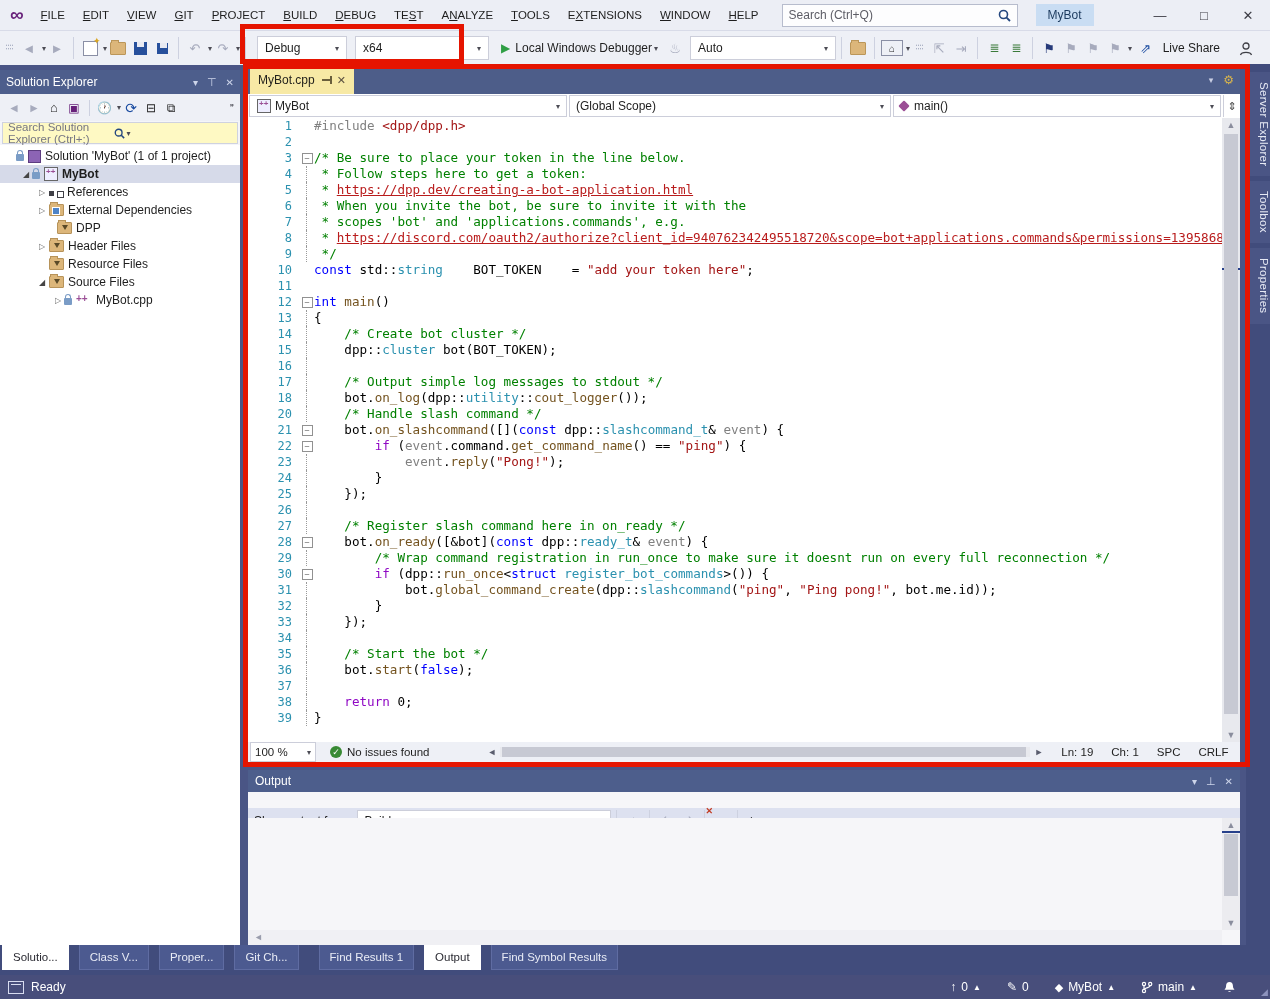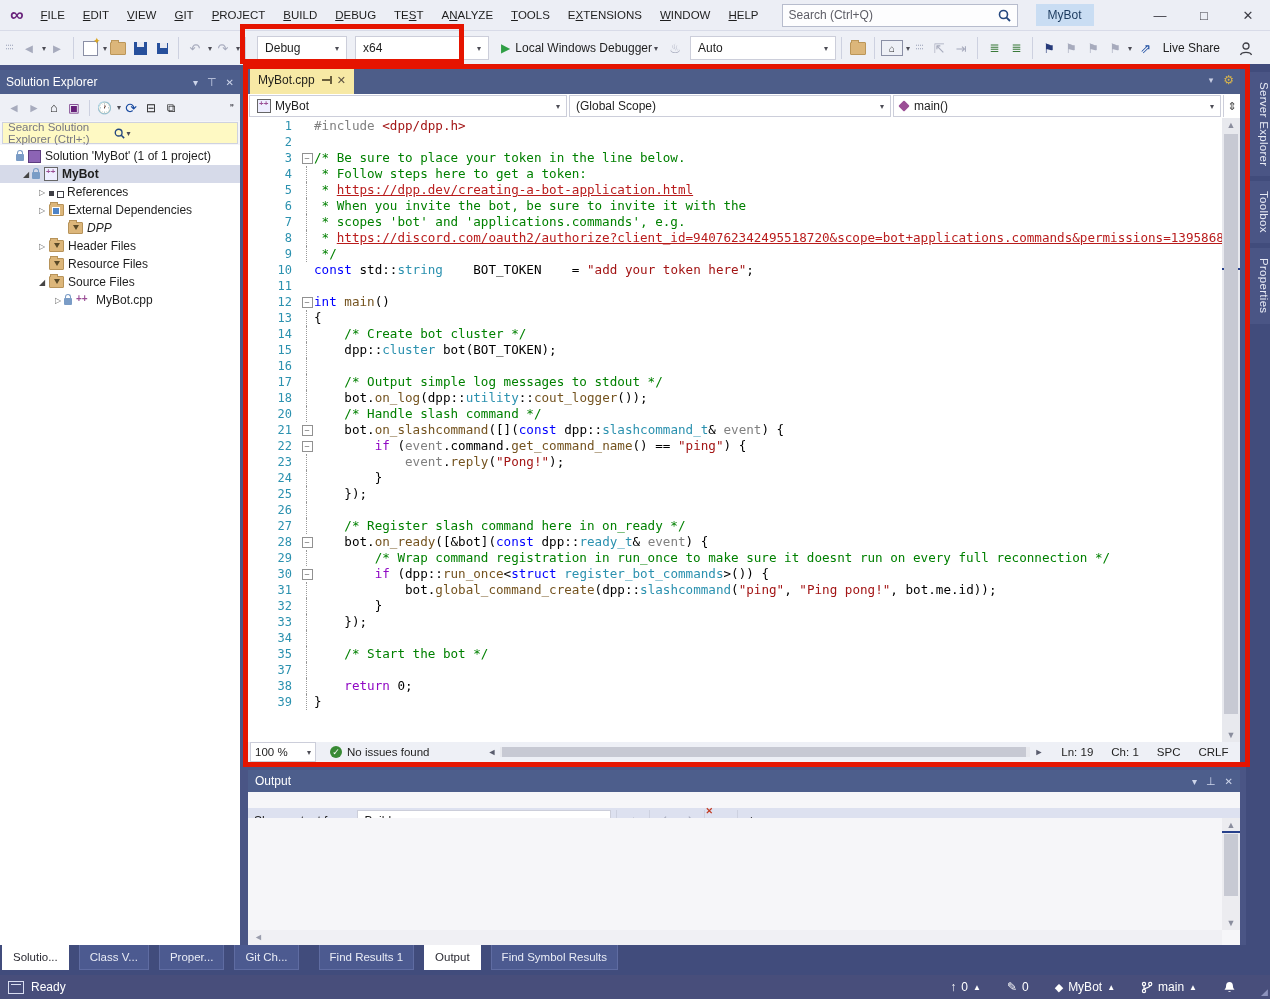--- a/index.html
+++ b/index.html
@@ -299,21 +299,21 @@
     <div class="trow" style="padding-left: 36px;">
       <span class="exp closed">▷</span>
       <span class="ic ic-refs"></span>
       <span>References</span>
     </div>
     <div class="trow" style="padding-left: 36px;">
       <span class="exp closed">▷</span>
       <span class="ic ic-extdep"></span>
       <span>External Dependencies</span>
     </div>
-    <div class="trow" style="padding-left: 55px; font-style: italic;">
+    <div class="trow" style="padding-left: 44px;">
       <span class="exp"></span>
       <span class="ic ic-folder"></span>
       <span>DPP</span>
     </div>
     <div class="trow" style="padding-left: 36px;">
       <span class="exp closed">▷</span>
       <span class="ic ic-folder"></span>
       <span>Header Files</span>
     </div>
     <div class="trow" style="padding-left: 36px;">
@@ -392,20 +392,21 @@
       <div class="cl"><span class="ln">26</span><span class="om"><span class="odot"></span></span><span class="ct"></span></div>
       <div class="cl"><span class="ln">27</span><span class="om"><span class="odot"></span></span><span class="ct"><span class="tk-com">    /* Register slash command here in on_ready */</span></span></div>
       <div class="cl"><span class="ln">28</span><span class="om"><span class="obox">–</span></span><span class="ct"><span class="tk-plain">    bot.</span><span class="tk-fn">on_ready</span><span class="tk-plain">([&amp;bot](</span><span class="tk-kw">const</span><span class="tk-plain"> dpp::</span><span class="tk-type">ready_t</span><span class="tk-plain">&amp; </span><span class="tk-param">event</span><span class="tk-plain">) {</span></span></div>
       <div class="cl"><span class="ln">29</span><span class="om"><span class="odot"></span></span><span class="ct"><span class="tk-com">        /* Wrap command registration in run_once to make sure it doesnt run on every full reconnection */</span></span></div>
       <div class="cl"><span class="ln">30</span><span class="om"><span class="obox">–</span></span><span class="ct"><span class="tk-plain">        </span><span class="tk-ctrl">if</span><span class="tk-plain"> (dpp::</span><span class="tk-fn">run_once</span><span class="tk-plain">&lt;</span><span class="tk-kw">struct</span><span class="tk-plain"> </span><span class="tk-type">register_bot_commands</span><span class="tk-plain">&gt;()) {</span></span></div>
       <div class="cl"><span class="ln">31</span><span class="om"><span class="odot"></span></span><span class="ct"><span class="tk-plain">            bot.</span><span class="tk-fn">global_command_create</span><span class="tk-plain">(dpp::</span><span class="tk-type">slashcommand</span><span class="tk-plain">(</span><span class="tk-str">"ping"</span><span class="tk-plain">, </span><span class="tk-str">"Ping pong!"</span><span class="tk-plain">, bot.me.id));</span></span></div>
       <div class="cl"><span class="ln">32</span><span class="om"><span class="odot"></span></span><span class="ct"><span class="tk-plain">        }</span></span></div>
       <div class="cl"><span class="ln">33</span><span class="om"><span class="odot"></span></span><span class="ct"><span class="tk-plain">    });</span></span></div>
       <div class="cl"><span class="ln">34</span><span class="om"><span class="odot"></span></span><span class="ct"></span></div>
       <div class="cl"><span class="ln">35</span><span class="om"><span class="odot"></span></span><span class="ct"><span class="tk-com">    /* Start the bot */</span></span></div>
+      <div class="cl"><span class="ln">36</span><span class="om"><span class="odot"></span></span><span class="ct"><span class="tk-plain">    bot.</span><span class="tk-fn">start</span><span class="tk-plain">(</span><span class="tk-kw">false</span><span class="tk-plain">);</span></span></div>
       <div class="cl"><span class="ln">37</span><span class="om"><span class="odot"></span></span><span class="ct"></span></div>
       <div class="cl"><span class="ln">38</span><span class="om"><span class="odot"></span></span><span class="ct"><span class="tk-plain">    </span><span class="tk-ctrl">return</span><span class="tk-plain"> 0;</span></span></div>
       <div class="cl"><span class="ln">39</span><span class="om"><span class="odot"></span></span><span class="ct"><span class="tk-plain">}</span></span></div>
     </div>
 
   <div class="vscroll">
     <span class="sbarrow" style="top:0">▲</span>
     <div class="caretmark" style="top:150px"></div>
     <div class="vthumb" style="top:16px;height:580px"></div>
     <span class="sbarrow" style="bottom:0">▼</span>

